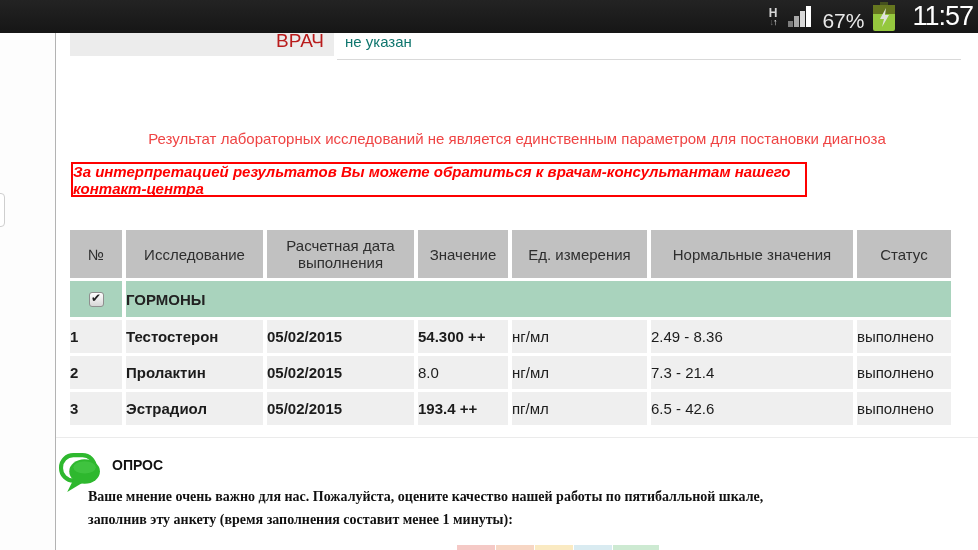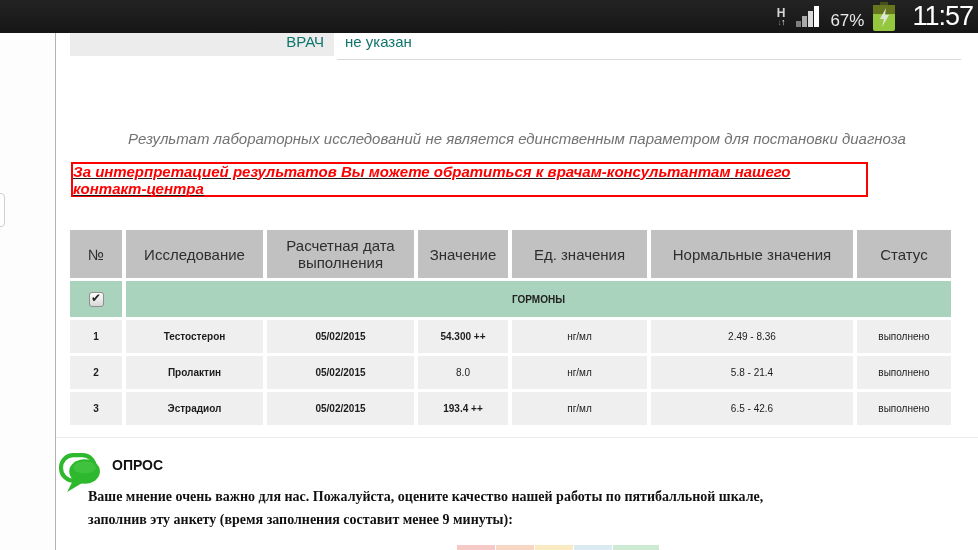--- a/index.html
+++ b/index.html
@@ -13,65 +13,65 @@
   .status-bar {
     position:absolute; left:0; top:0; width:978px; height:33px;
     background:linear-gradient(#232323,#161616);
     display:flex; align-items:center; justify-content:flex-end;
     gap:9px; padding-right:5px; z-index:60;
   }
   .net-ind { display:flex; flex-direction:column; align-items:center; line-height:1; margin-right:2px; }
   .net-h { color:#d6d6d6; font-size:12px; font-weight:bold; }
   .net-arrows { font-size:9px; letter-spacing:-1px; margin-top:-1px; }
   .net-arrows .dn { color:#777; } .net-arrows .up { color:#eee; }
-  .battery-pct { color:#e9e9e9; font-size:17px;margin-top:8px; }
+  .battery-pct { color:#e9e9e9; font-size:21px;margin-top:8px; }
   .clock { color:#ffffff; font-size:27px; letter-spacing:-1px; margin-left:8px; }
 
   
   .left-gutter {
     position:absolute; left:0; top:33px; width:56px; height:517px;
     background:#fdfdfd; border-right:1px solid #b3b3b3;
   }
   .gutter-tab {
     position:absolute; left:-9px; top:160px; width:14px; height:34px;
     background:#fff; border:1px solid #cfcfcf; border-radius:4px;
   }
 
   
   .doc-label-cell {
     position:absolute; left:70px; top:33px; width:264px; height:23px;
     background:#ececec; overflow:hidden; text-align:right; padding-right:10px;
   }
-  .doc-label-cell span { display:inline-block; margin-top:-6px; font-size:15px; color:#0f766e; }
+  .doc-label-cell span { display:inline-block; margin-top:-6px; font-size:19px; color:#b91c1c; }
   .doc-value-cell {
     position:absolute; left:345px; top:33px; width:260px; height:23px; overflow:hidden;
   }
   .doc-value-cell span { display:inline-block; margin-top:-6px; font-size:15px; color:#0f766e; }
   .doc-underline { position:absolute; left:337px; top:59px; width:624px; height:1px; background:#d9d9d9; }
 
   
   .disclaimer {
     position:absolute; left:56px; top:130px; width:922px;
-    text-align:center; font-style:italic; font-size:15px; color:#737373;
+    text-align:center; font-size:15px; color:#ef4444;
   }
   .red-box {
-    position:absolute; left:71px; top:162px; width:797px; height:35px;
+    position:absolute; left:71px; top:162px; width:736px; height:35px;
     border:2px solid #fe0000; background:#fff;
-    display:flex; align-items:center; justify-content:center;text-decoration:underline;
+    display:flex; align-items:center; justify-content:center;
   }
   .red-box span { color:#fe0000; font-weight:bold; font-style:italic; font-size:15px; }
 
   
   .tbl-wrap { position:absolute; left:66px; top:227px; }
   table.results { border-collapse:separate; border-spacing:4px 3px; }
   table.results th {
     background:#c1c1c1; color:#2e2e2e; font-weight:normal; font-size:15px;
     height:48px; text-align:center; vertical-align:middle; padding:0 6px;
   }
-  table.results td { font-size:10px; text-align:center; vertical-align:middle; color:#1c1c1c; }
+  table.results td { font-size:15px; vertical-align:middle; color:#1c1c1c; }
   tr.group-row td { background:#a9d3bd; height:36px; }
   tr.group-row td.group-name { font-weight:bold; color:#222; }
   tr.data-row td { background:#efefef; height:33px; }
   td.b { font-weight:bold; }
   .checkbox {
     width:15px; height:15px; margin:0 auto; border:1px solid #8f8f8f; border-radius:3px;
     background:linear-gradient(#fefefe,#d7d7d7);
     display:flex; align-items:center; justify-content:center;
   }
   .checkbox::after { content:"\2714"; font-size:12px; color:#1f1f1f; margin-top:-2px; }
@@ -142,21 +142,21 @@
         <col style="width:135px">
         <col style="width:202px">
         <col style="width:94px">
     </colgroup>
     <tbody>
         <tr>
       <th>№</th>
       <th>Исследование</th>
       <th>Расчетная дата выполнения</th>
       <th>Значение</th>
-      <th>Ед. значения</th>
+      <th>Ед. измерения</th>
       <th>Нормальные значения</th>
       <th>Статус</th>
     </tr>
     <tr class="group-row">
       <td>
         <div class="checkbox"></div>
       </td>
       <td class="group-name" colspan="6">ГОРМОНЫ</td>
     </tr>
     <tr class="data-row">
@@ -167,21 +167,21 @@
       <td>нг/мл</td>
       <td>2.49 - 8.36</td>
       <td>выполнено</td>
     </tr>
     <tr class="data-row">
       <td class="b">2</td>
       <td class="b">Пролактин</td>
       <td class="b">05/02/2015</td>
       <td>8.0</td>
       <td>нг/мл</td>
-      <td>5.8 - 21.4</td>
+      <td>7.3 - 21.4</td>
       <td>выполнено</td>
     </tr>
     <tr class="data-row">
       <td class="b">3</td>
       <td class="b">Эстрадиол</td>
       <td class="b">05/02/2015</td>
       <td class="b">193.4 ++</td>
       <td>пг/мл</td>
       <td>6.5 - 42.6</td>
       <td>выполнено</td>
@@ -194,20 +194,20 @@
 
 <svg class="survey-icon" viewBox="0 0 44 42">
   <rect x="3" y="3" width="33" height="25" rx="12" fill="#ffffff" stroke="#2eb82e" stroke-width="4"></rect>
   <ellipse cx="26" cy="19" rx="15" ry="12" fill="#2eb82e"></ellipse>
   <path d="M15 27 L9 39 L24 30 Z" fill="#2eb82e"></path>
   <ellipse cx="26" cy="15" rx="11" ry="6" fill="#4fcc4f" opacity="0.55"></ellipse>
 </svg>
 <div class="survey-title">ОПРОС</div>
 <div class="survey-text">
   <div>Ваше мнение очень важно для нас. Пожалуйста, оцените качество нашей работы по пятибалльной шкале,</div>
-  <div>заполнив эту анкету (время заполнения составит менее 9 минуты):</div>
+  <div>заполнив эту анкету (время заполнения составит менее 1 минуты):</div>
 </div>
 
 <div class="rating-strip rs-1"></div>
 <div class="rating-strip rs-2"></div>
 <div class="rating-strip rs-3"></div>
 <div class="rating-strip rs-4"></div>
 <div class="rating-strip rs-5"></div>
 
 </body></html>

